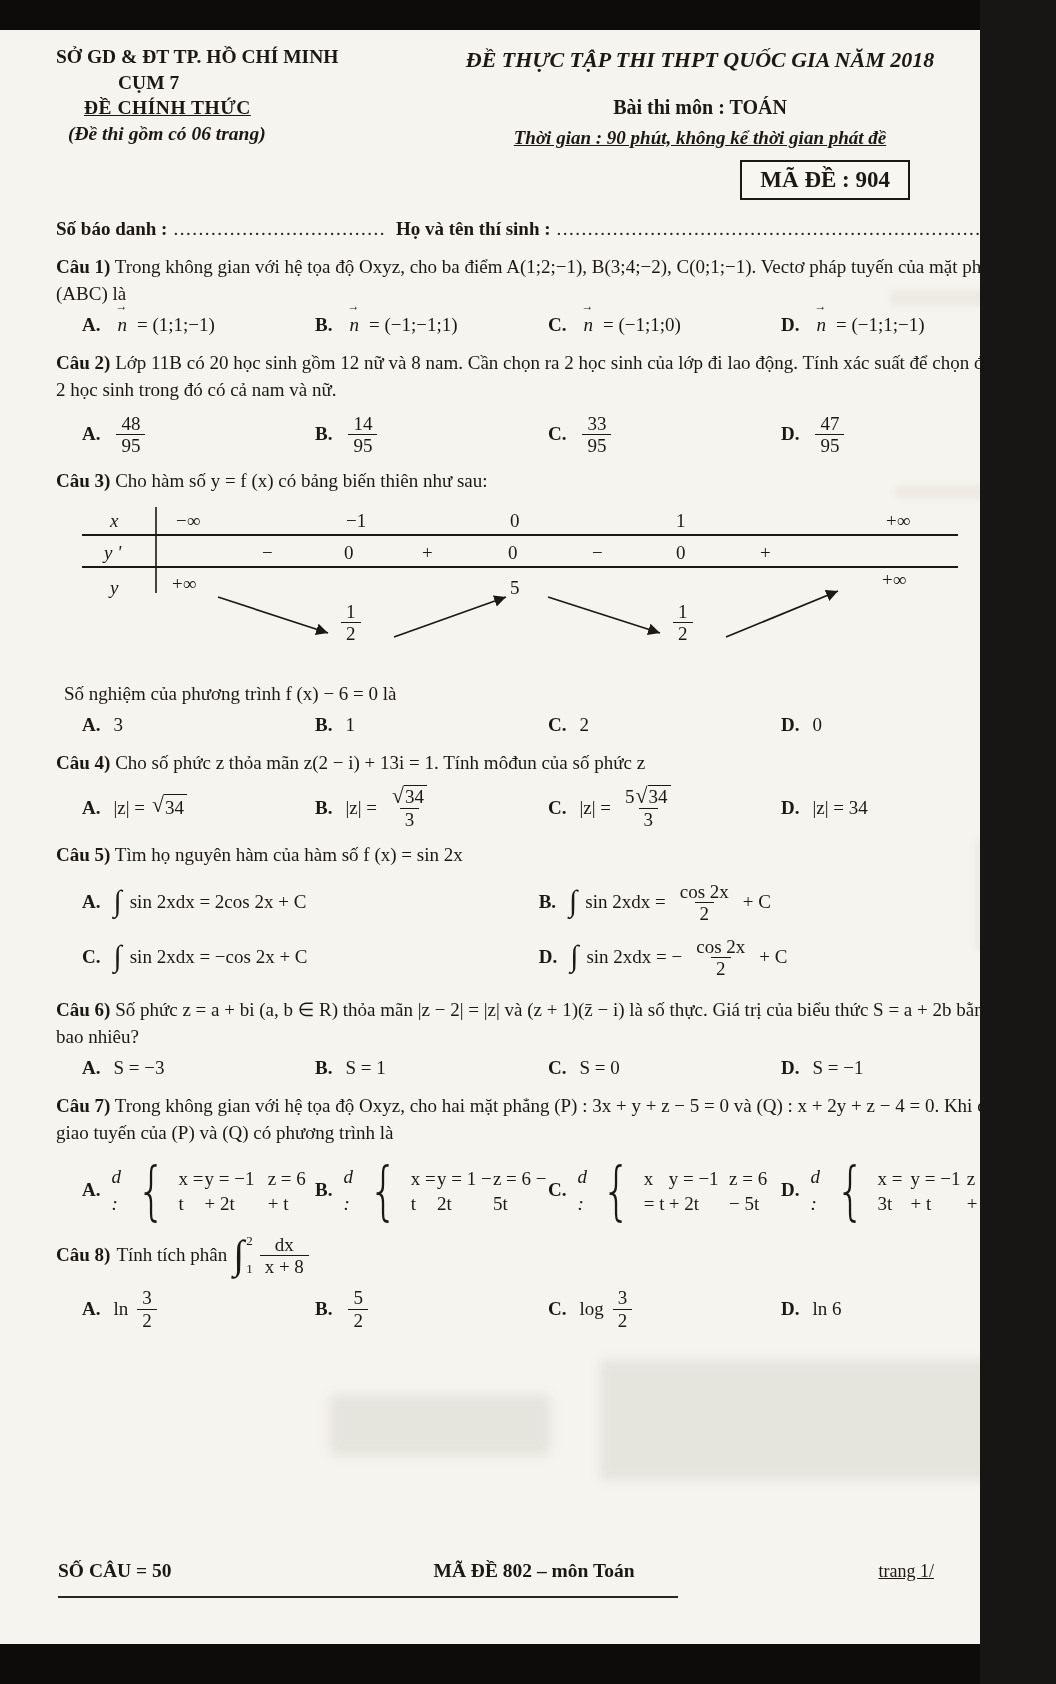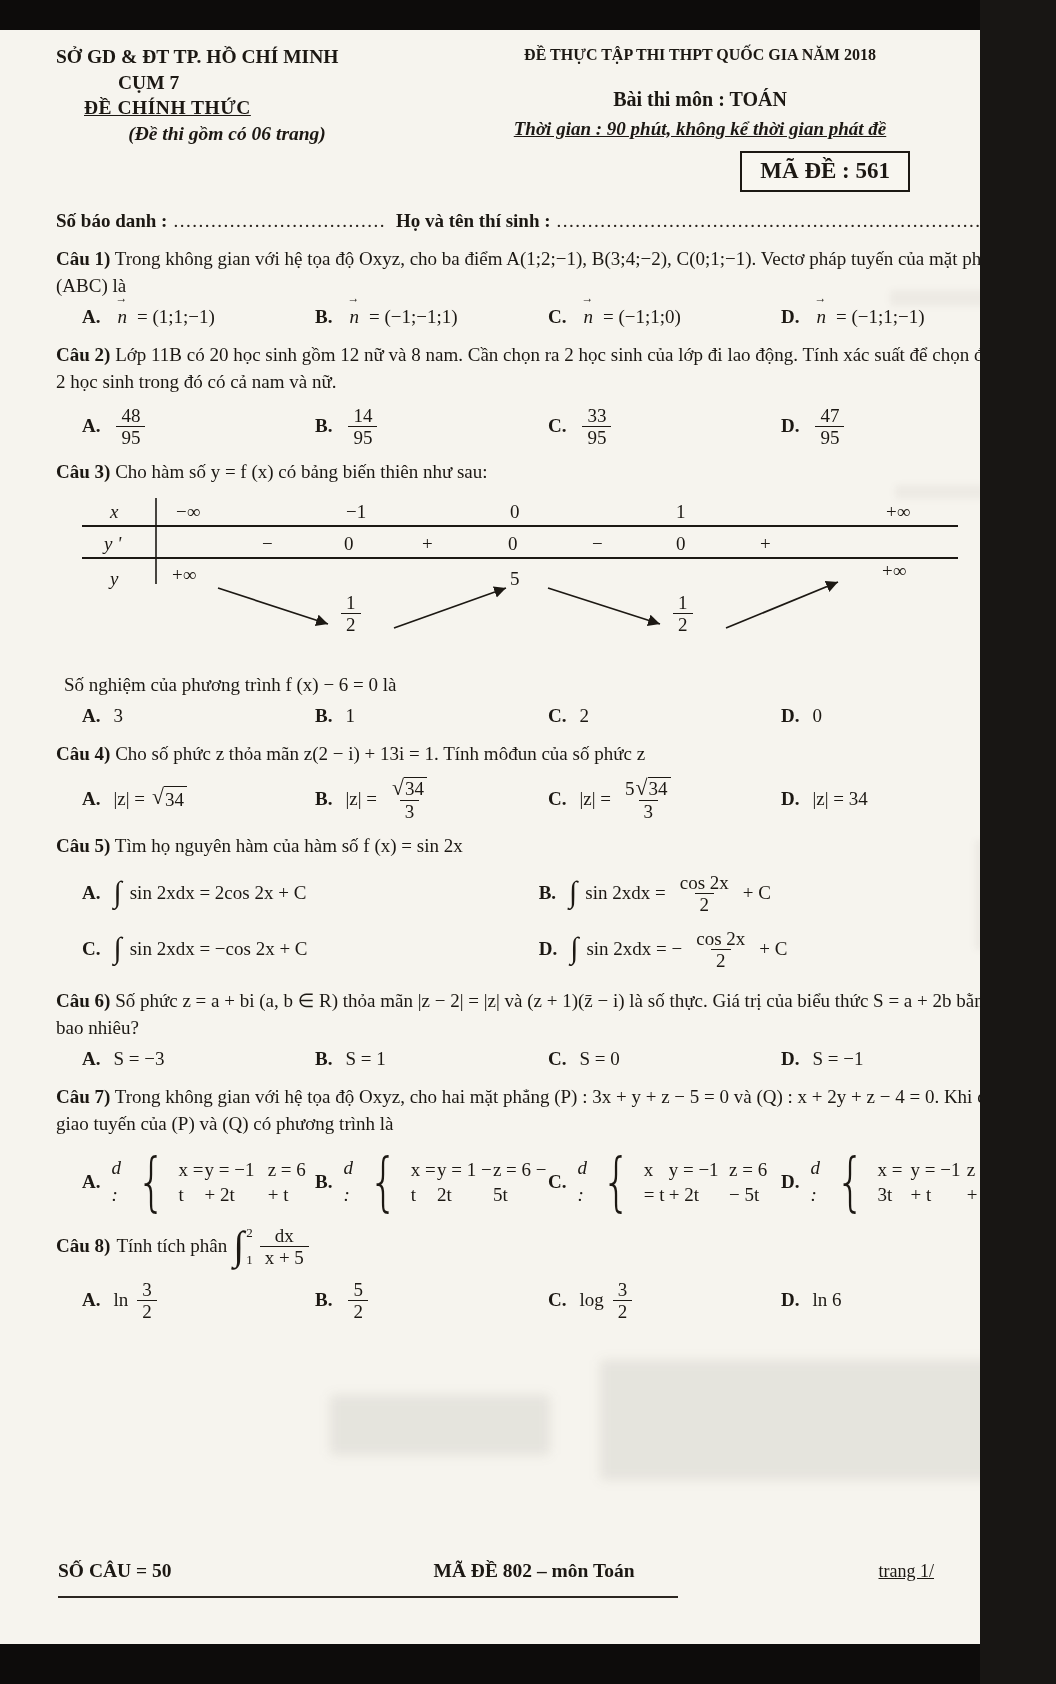--- a/index.html
+++ b/index.html
@@ -10,23 +10,23 @@
   .u{text-decoration:underline;}
   .bar-top{position:absolute;top:0;left:0;width:1056px;height:30px;background:#0d0c0b;}
   .bar-bottom{position:absolute;left:0;bottom:0;width:1056px;height:40px;background:#0d0c0b;}
   .content{position:absolute;top:44px;left:56px;width:958px;font-size:19px;line-height:1.42;}
 
   
   .header{display:flex;}
   .h-left{flex:0 0 330px;font-size:19.5px;line-height:1.32;}
   .h-left .l2{margin-left:62px;}
   .h-left .l3{margin-left:28px;letter-spacing:.5px;}
-  .h-left .l4{margin-left:12px;text-align:center;}
+  .h-left .l4{margin-left:12px;}
   .h-right{flex:1;text-align:center;}
-  .hr1{font-size:16px;}
+  .hr1{font-size:22px;font-style:italic;}
   .hr2{font-size:20px;margin-top:18px;}
   .hr3{font-size:19px;margin-top:3px;text-align:center;}
   .code-row{text-align:right;padding-right:104px;margin-top:8px;}
   .code-box{display:inline-block;border:2.5px solid #1c1813;padding:2px 18px;font-size:23px;font-weight:bold;background:#f8f6f0;}
 
   
   .student-line{display:flex;margin-top:16px;white-space:nowrap;overflow:hidden;}
   .student-line .lab{font-weight:bold;margin-right:6px;}
   .dots{letter-spacing:1.5px;color:#2a241d;overflow:hidden;}
   .dots.grow{flex:1;}
@@ -91,21 +91,21 @@
         <div class="b l1">SỞ GD &amp; ĐT TP. HỒ CHÍ MINH</div>
         <div class="b l2">CỤM 7</div>
         <div class="b u l3">ĐỀ CHÍNH THỨC</div>
         <div class="b i l4">(Đề thi gồm có 06 trang)</div>
       </div>
       <div class="h-right">
         <div class="b hr1">ĐỀ THỰC TẬP THI THPT QUỐC GIA NĂM 2018</div>
         <div class="b hr2">Bài thi môn : TOÁN</div>
         <div class="b i u hr3">Thời gian : 90 phút, không kể thời gian phát đề</div>
         <div class="code-row">
-          <span class="code-box">MÃ ĐỀ : 561</span>
+          <span class="code-box">MÃ ĐỀ : 904</span>
         </div>
       </div>
     </div>
 
     <div class="student-line">
       <span class="lab">Số báo danh :</span>
       <span class="dots">..................................</span>
       <span class="lab second">Họ và tên thí sinh :</span>
       <span class="dots grow">........................................................................................</span>
     </div>
@@ -386,21 +386,21 @@
         <span class="b">Câu 8)</span>
         <span>Tính tích phân</span>
         <span style="display:inline-flex;align-items:center;">
           <span class="int big"></span>
           <span class="bounds">
               <span>2</span>
               <span>1</span>
             </span>
           <span class="frac">
               <span class="fn">dx</span>
-              <span class="fd">x + 5</span>
+              <span class="fd">x + 8</span>
             </span>
         </span>
       </p>
       <div class="opts tall">
         <span class="opt">
             <span class="ok">A.</span>
             <span>ln</span>
             <span class="frac">
               <span class="fn">3</span>
               <span class="fd">2</span>

